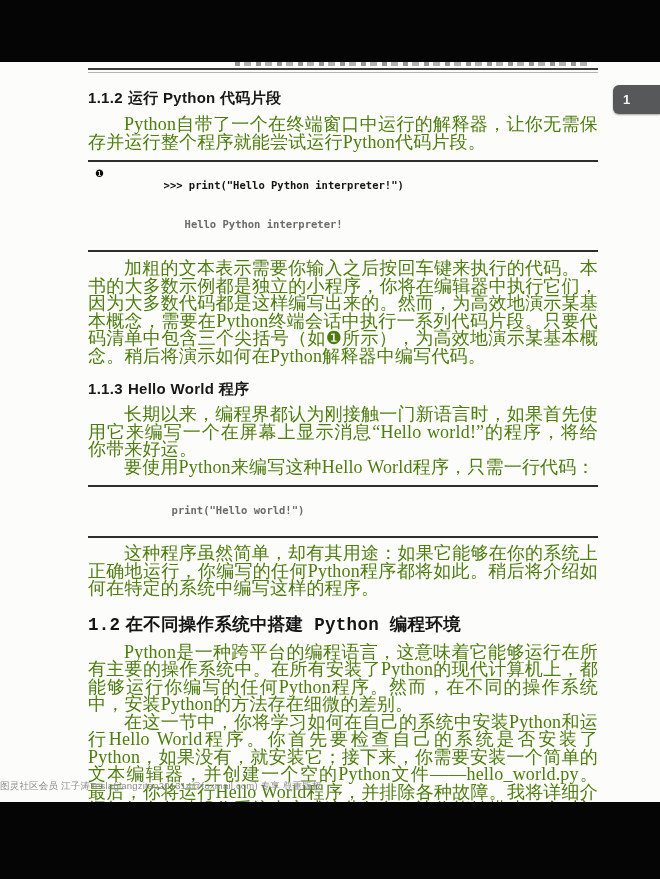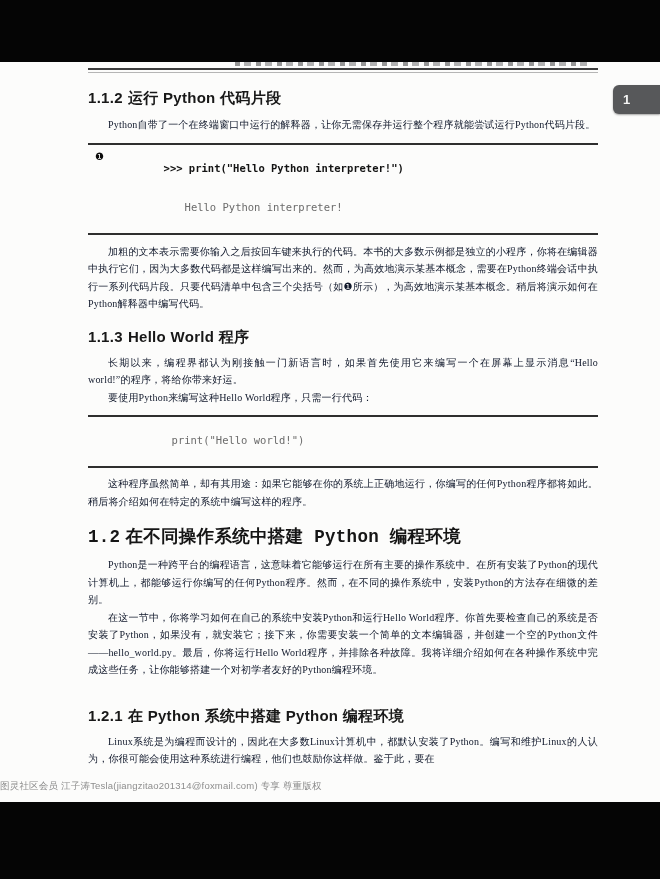--- a/index.html
+++ b/index.html
@@ -62,22 +62,22 @@
     padding-left: 10px; box-sizing: border-box;
   }
 
   .content {
     position: absolute; top: 9px; left: 88px;
     width: 510px;
   }
 
   p.body-para {
     margin: 0;
-    font-size: 10px; line-height: 17.5px;
-    color: #0f172a;
+    font-size: 18px; line-height: 17.5px;
+    color: #4d7c0f;
     text-align: justify;
     text-indent: 2em;
     letter-spacing: 0.2px;
   }
   p.mt8  { margin-top: 8px; }
   p.mt7  { margin-top: 7px; }
 
   h2.sec-h2 {
     margin: 15px 0 0 0;
     font-family: Liberation Mono, monospace;
@@ -104,21 +104,21 @@
     font-size: 10.5px; line-height: 13px;
   }
   .code-line { position: relative; padding-left: 25px; white-space: pre; }
   .code-line.plain { padding-left: 12px; }
   .listing-marker {
     position: absolute; left: 7px; top: 1px;
     font-family: "DejaVu Sans", sans-serif;
     font-size: 10px; color: #0b0b0b; font-style: normal;
   }
   .code-input  { font-weight: bold; color: #131313; }
-  .code-output { font-weight: normal; color: #6b6b6b; padding-left: 21px; }
+  .code-output { font-weight: bold; color: #6b6b6b; padding-left: 21px; }
 
   .footer-credit {
     position: absolute; bottom: 9px; left: 0;
     width: 660px;
     text-align: left;
     font-family: "Liberation Sans", "DejaVu Sans", sans-serif;
     font-size: 9.5px; color: #8d8d8d;
     letter-spacing: 0.2px;
   }
 </style>

